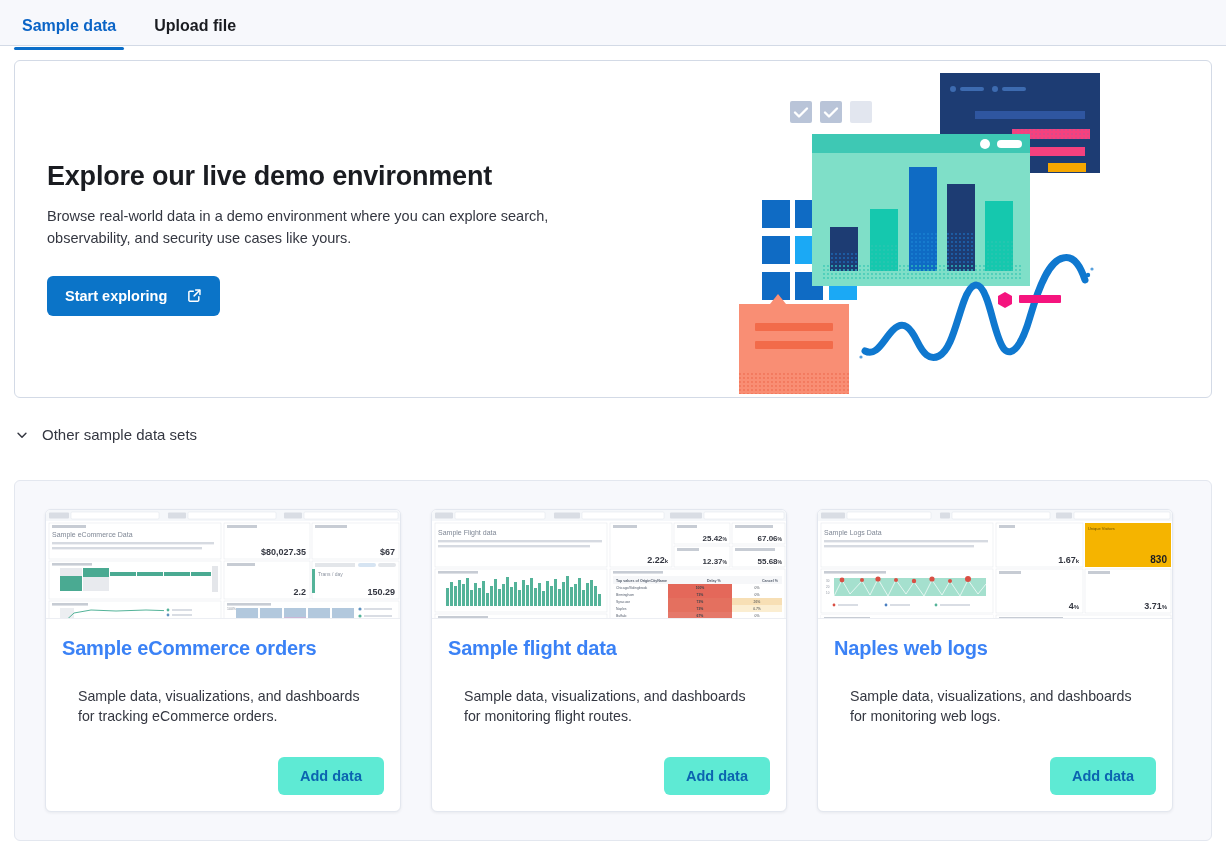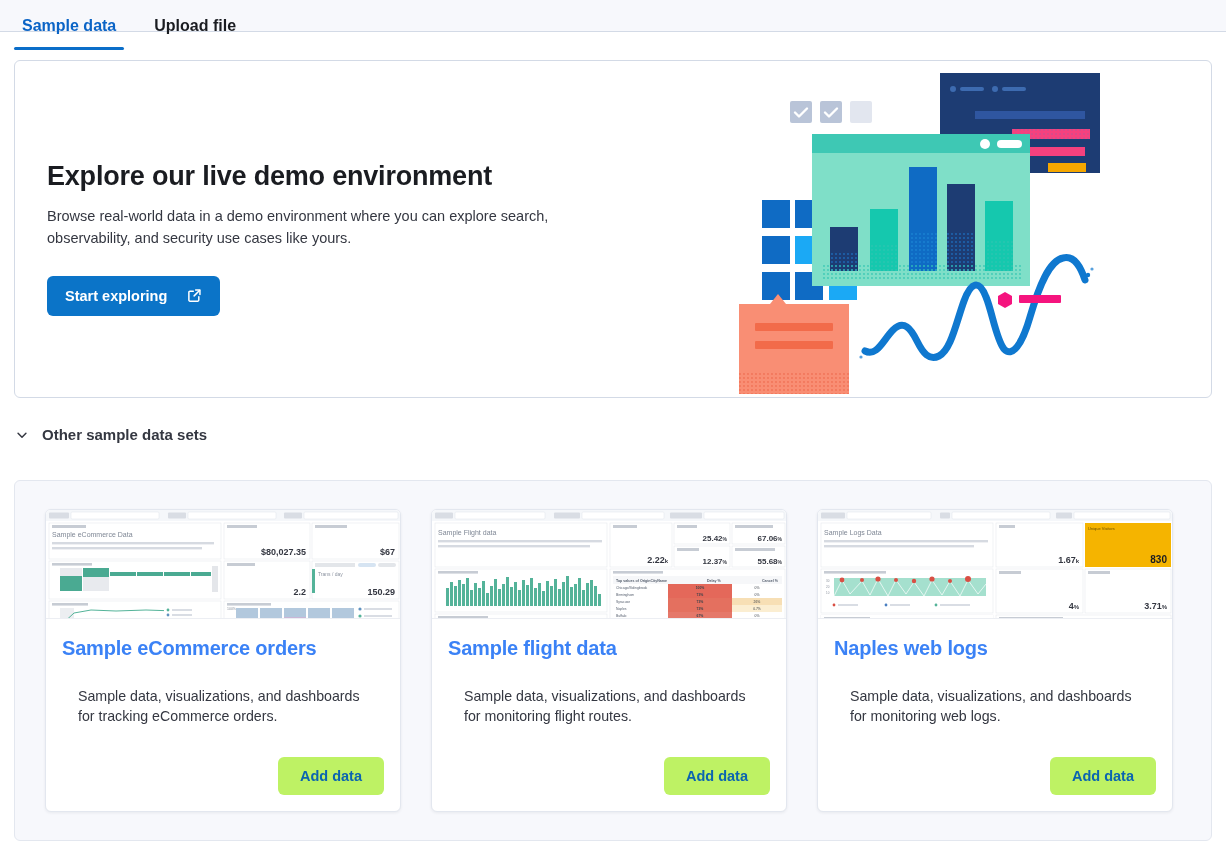--- a/index.html
+++ b/index.html
@@ -8,21 +8,21 @@
     width:1226px; height:841px;
     background:#ffffff;
     font-family:"Liberation Sans", sans-serif;
     color:#343741;
     overflow:hidden;
   }
 
   
   .tabbar{
     position:relative;
-    height:32px;
+    height:46px;
     background:#f7f8fc;
     border-bottom:1px solid #d3dae6;
     padding-left:14px;
     display:flex;
     align-items:flex-start;
   }
   .tab{
     position:relative;
     font-size:16px;
     font-weight:700;
@@ -96,21 +96,20 @@
   }
 
   
   .accordion{
     position:absolute;
     left:14px; top:426px;
     display:flex;
     align-items:center;
     gap:12px;
     cursor:pointer;
-    font-weight:bold;
   }
   .accordion .chev{
     width:16px; height:16px;
     display:inline-flex;
     align-items:center;
     justify-content:center;
     color:#343741;
   }
   .accordion-label{
     font-size:15px;
@@ -166,21 +165,21 @@
     color:#343741;
     margin:16px;
   }
   .card-actions{
     margin-top:auto;
     display:flex;
     justify-content:flex-end;
     padding-top:14px;
   }
   .btn-secondary{
-    background:#bef264;
+    background:#5eead4;
     color:#0b64b0;
     font-size:14.5px;
     font-weight:700;
     border:none;
     border-radius:6px;
     padding:11px 22px;
     cursor:pointer;
     font-family:inherit;
   }
   svg{ shape-rendering:geometricPrecision; }

